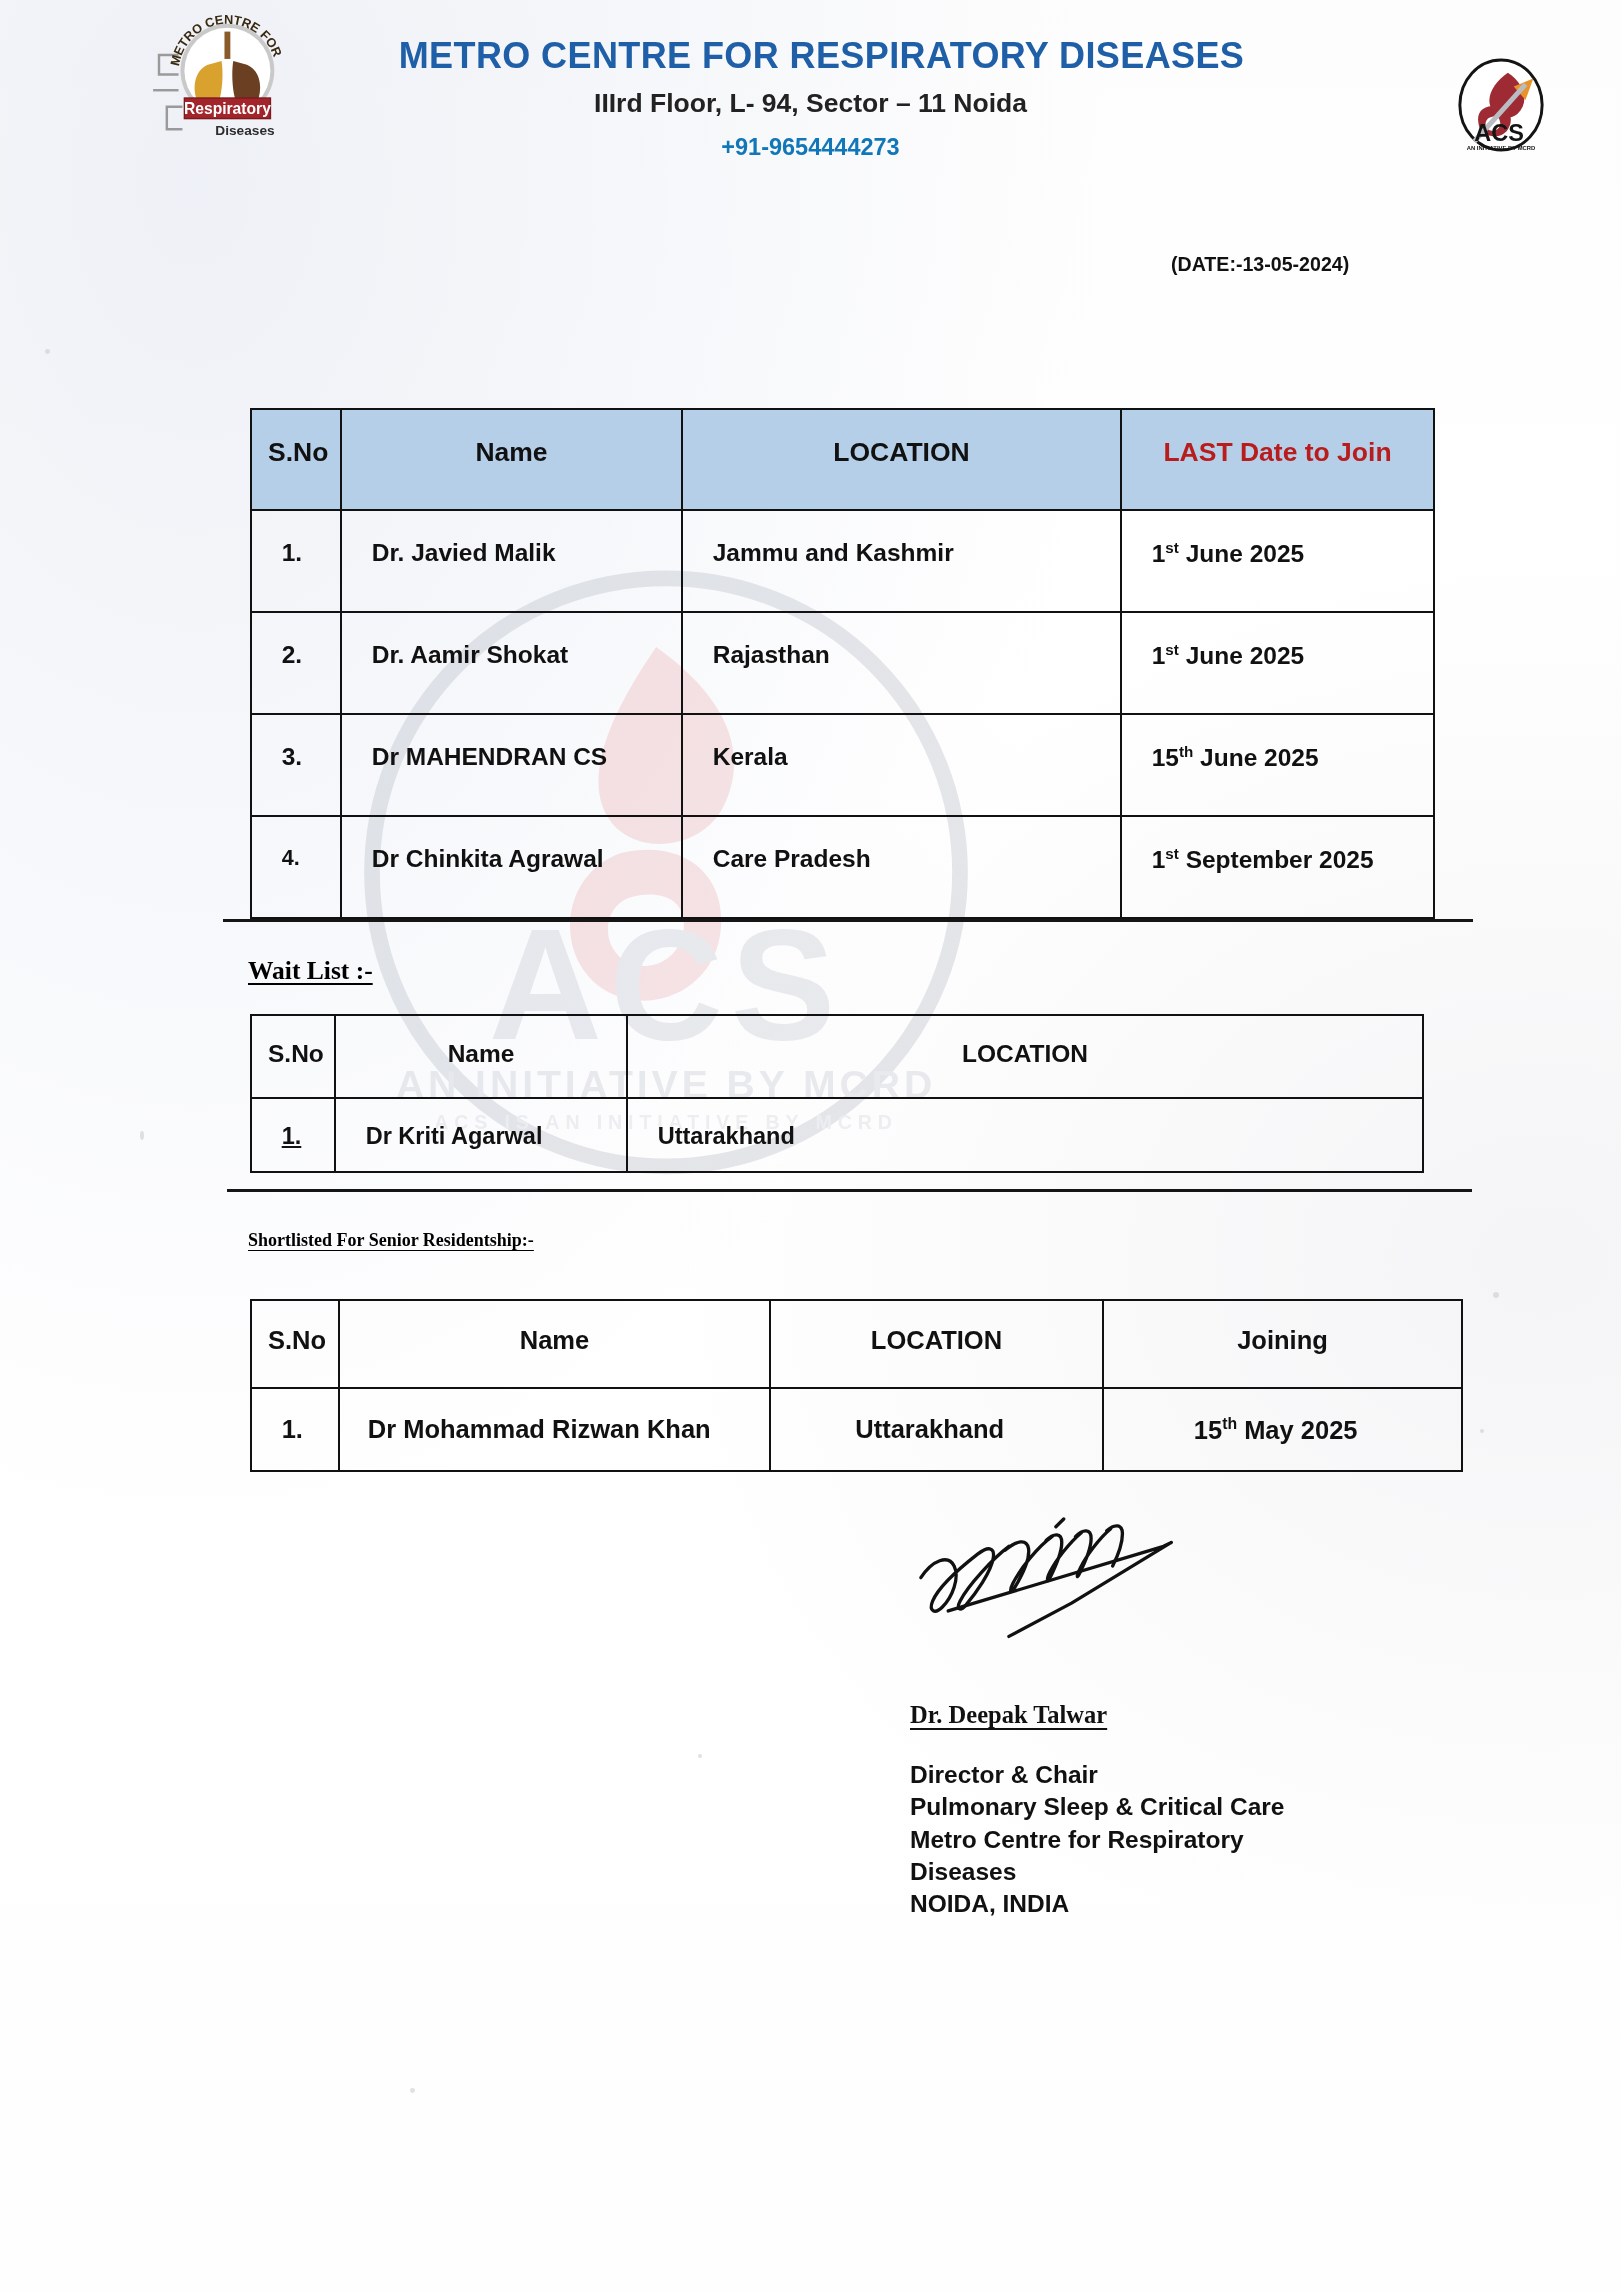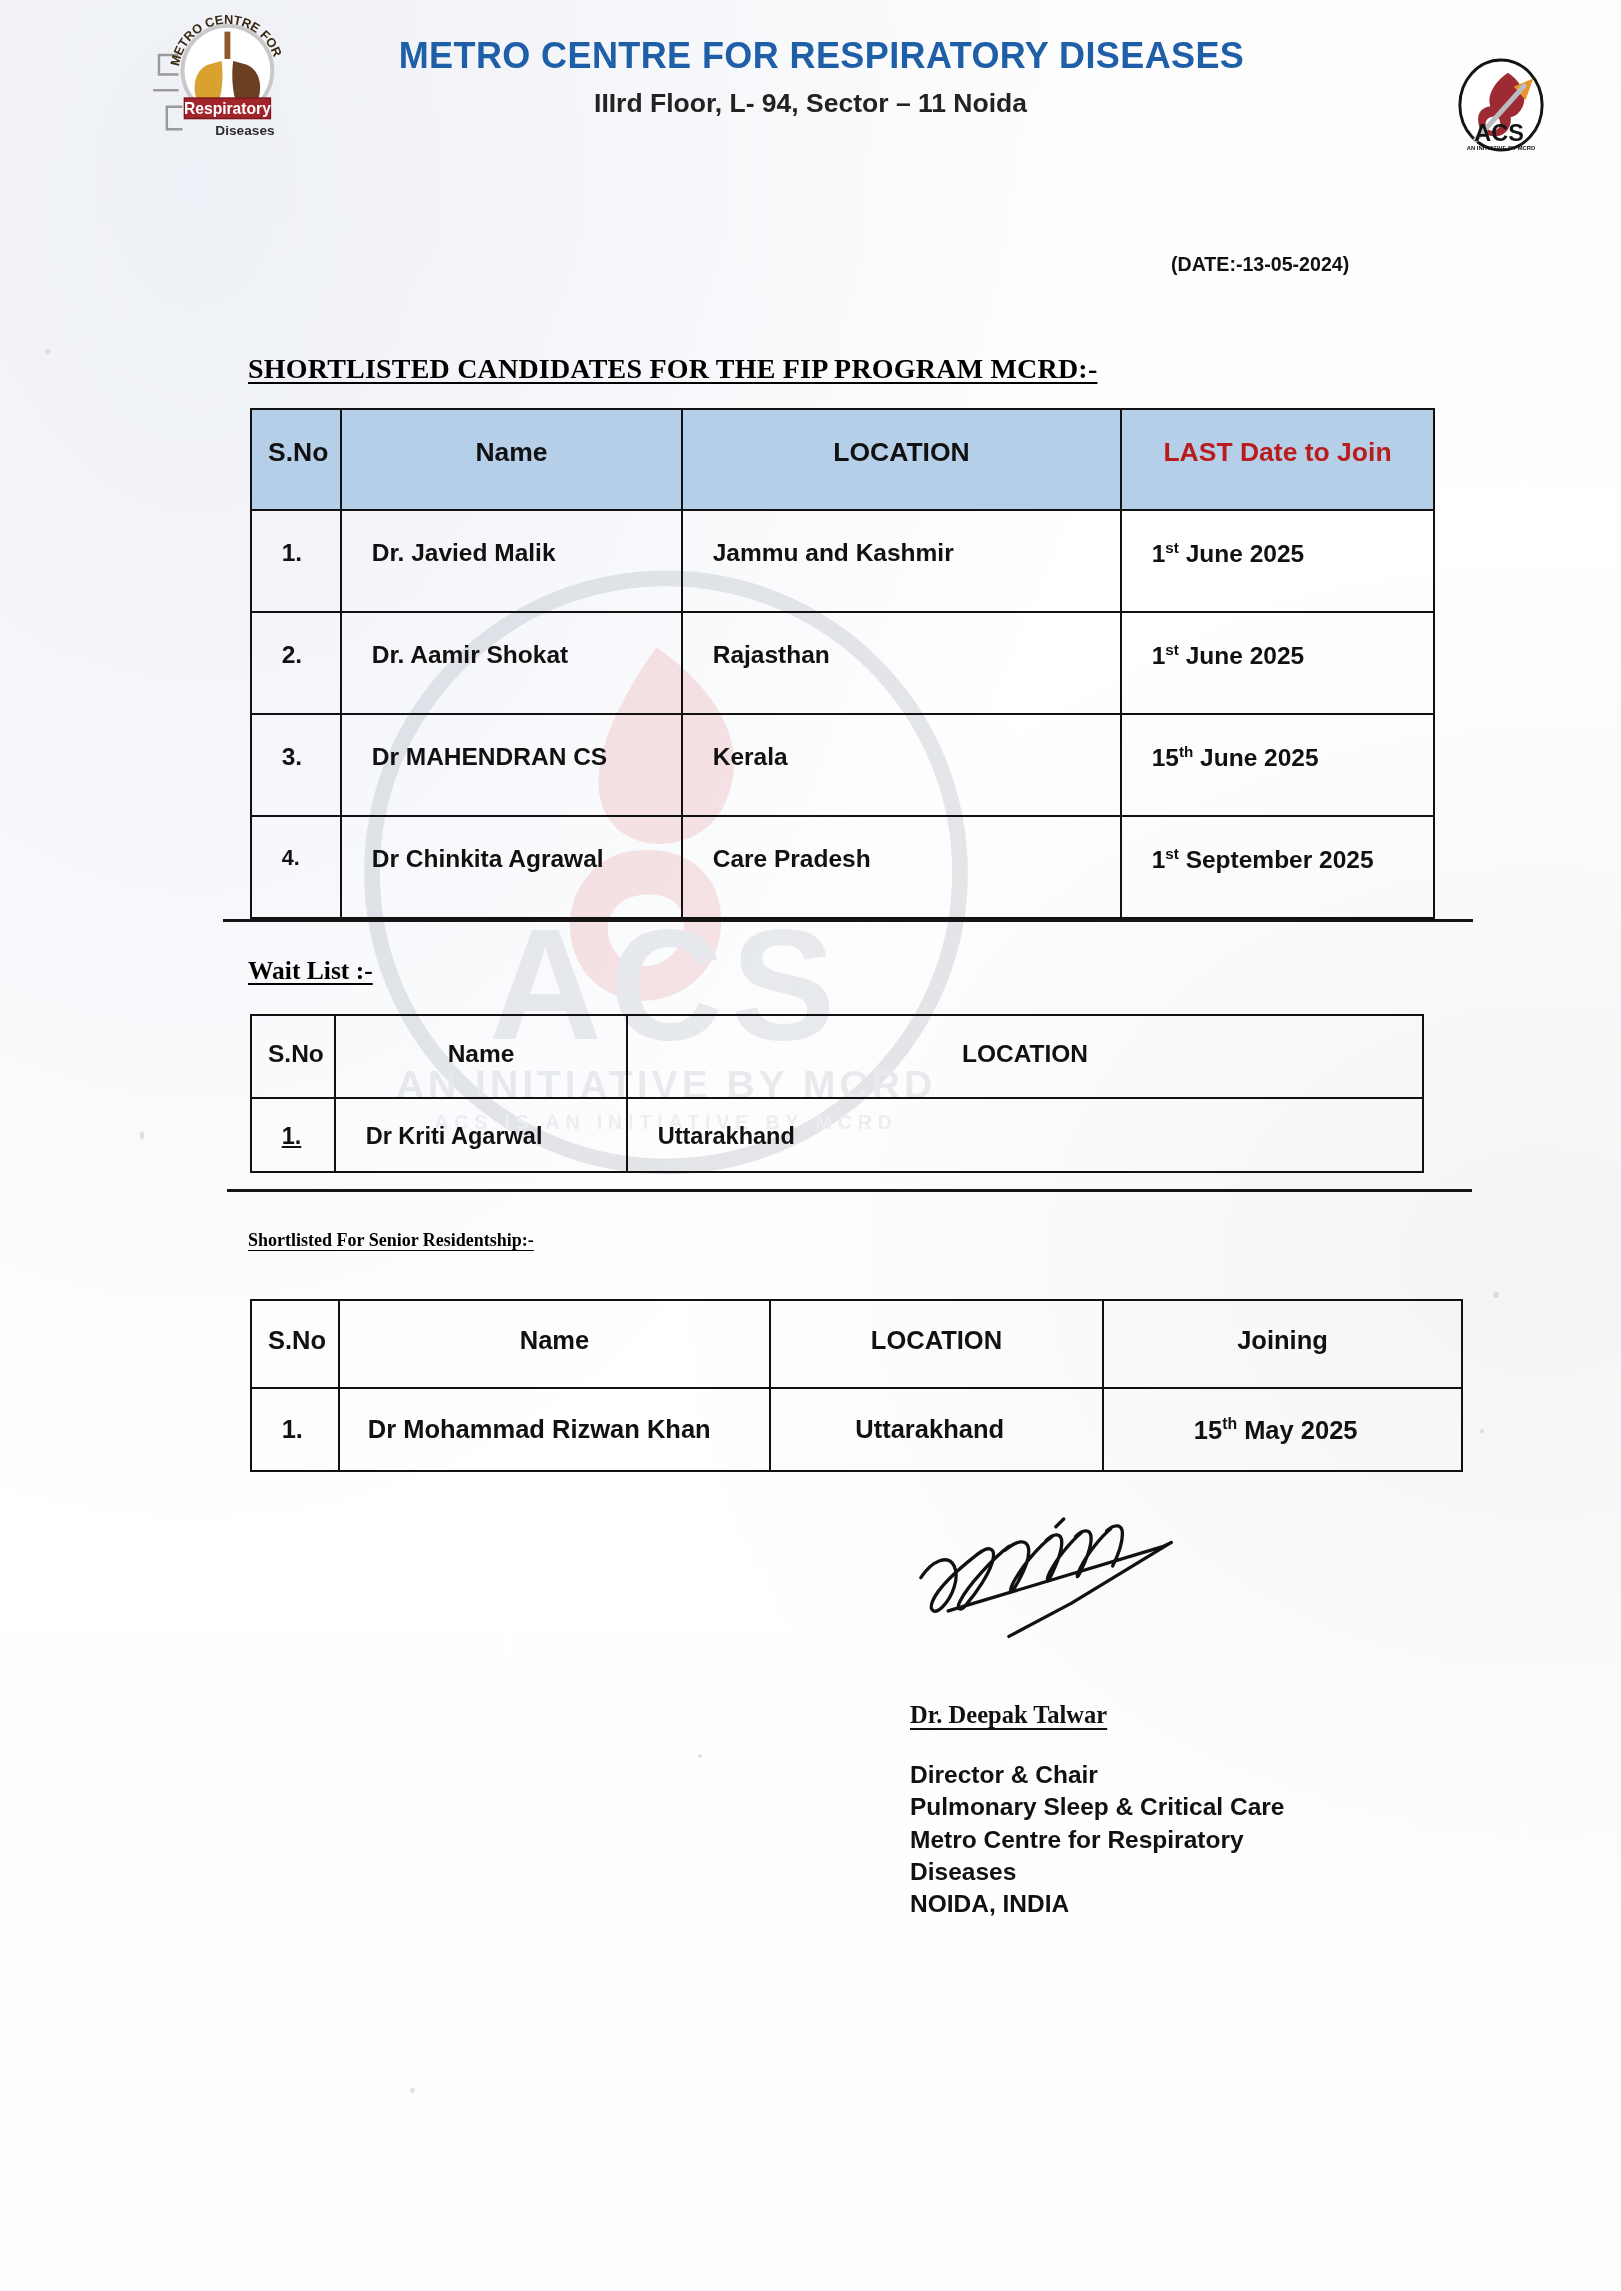--- a/index.html
+++ b/index.html
@@ -293,25 +293,25 @@
       <path d="M 62 30 L 82 22 L 74 44 Z" fill="#e8932b"></path>
       <path d="M 40 50 C 56 48 64 62 56 74 C 48 86 28 82 26 68 C 24 56 30 51 40 50 Z
                M 40 61 C 33 62 31 70 36 74 C 42 78 50 72 48 66 C 47 61 45 60 40 61 Z" fill="#9e2b33"></path>
       <path d="M 22 86 L 74 28" stroke="#b9bcc2" stroke-width="5" fill="none"></path>
       <text x="47" y="86" text-anchor="middle" font-family="'Liberation Sans', sans-serif" font-size="24" font-weight="bold" fill="#141414">ACS</text>
       <text x="49" y="95" text-anchor="middle" font-family="'Liberation Sans', sans-serif" font-size="6" font-weight="bold" fill="#141414">AN INITIATIVE BY MCRD</text>
     </svg>
 
     <div class="head-title">METRO CENTRE FOR RESPIRATORY DISEASES</div>
     <div class="head-addr">IIIrd Floor, L- 94, Sector – 11 Noida</div>
+    <div class="head-phone">+91-9654444273</div>
   </div>
 
   <div class="doc-date">(DATE:-13-05-2024)</div>
 
-  <div class="sec-heading" id="heading-main">SHORTLISTED CANDIDATES FOR THE FIP PROGRAM MCRD:-</div>
 
   <table class="tbl" id="table-fip">
     <colgroup>
       <col class="col-sno">
         <col class="col-name">
         <col class="col-loc">
         <col class="col-date">
     </colgroup>
     <thead>
       <tr>

